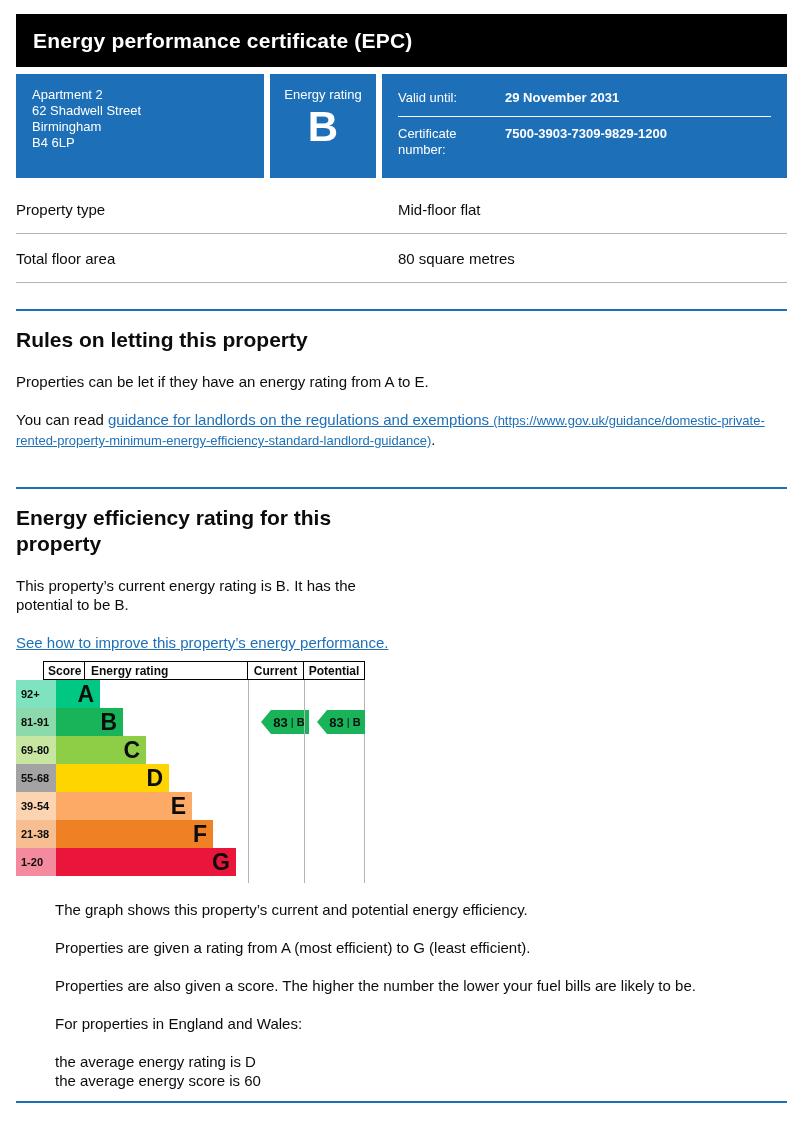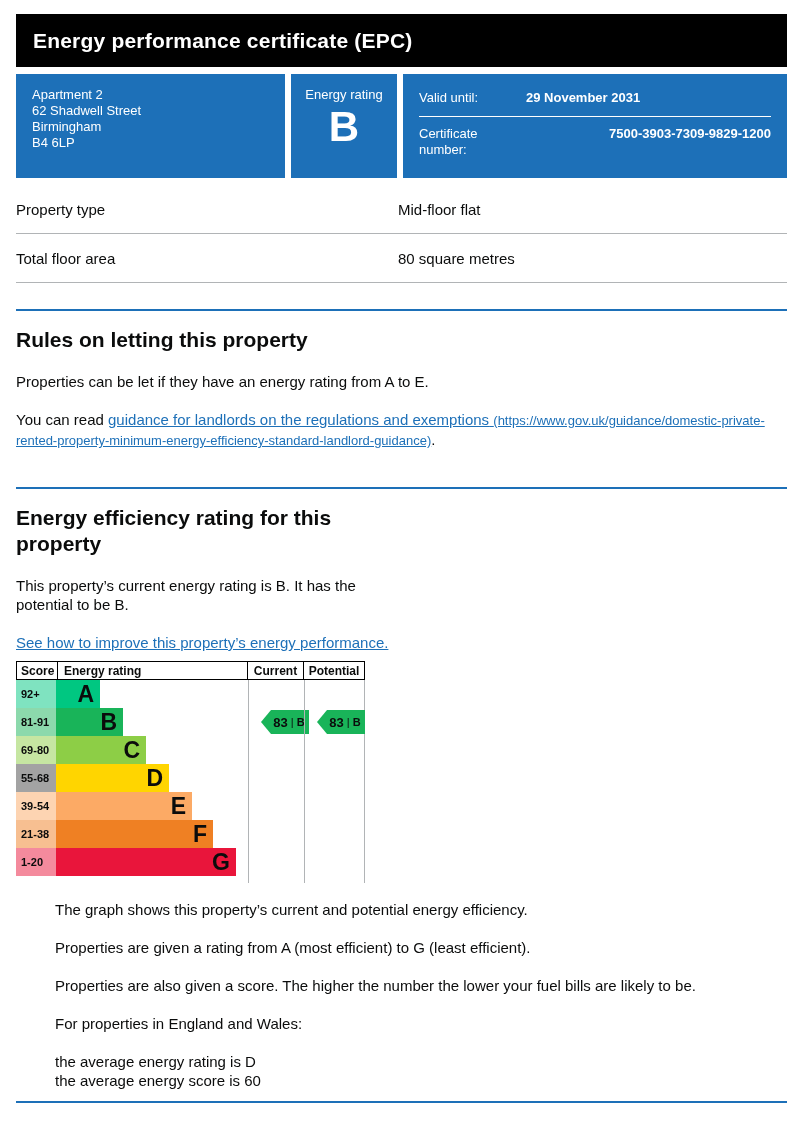--- a/index.html
+++ b/index.html
@@ -25,27 +25,27 @@
     margin: 0;
     color: #ffffff;
     font-size: 21px;
     font-weight: bold;
     letter-spacing: 0.2px;
   }
 
   
   .summary { display: flex; gap: 6px; margin-top: 7px; }
   .bluebox { background: #1d70b8; color: #ffffff; }
-  .box-address { width: 269px; padding: 13px 16px; font-size: 13px; line-height: 16px; }
+  .box-address { width: 248px; padding: 13px 16px; font-size: 13px; line-height: 16px; }
   .box-rating { width: 106px; text-align: center; padding-top: 13px; }
   .box-rating .rating-label { font-size: 13px; }
   .box-rating .rating-letter { font-size: 42px; font-weight: bold; line-height: 46px; margin-top: 2px; }
   .box-validity { flex: 1; padding: 12px 16px 10px 16px; font-size: 13px; }
   .validity-row { display: flex; padding: 4px 0 10px 0; gap: 8px; }
-  .validity-row.second { border-top: 1px solid #ffffff; padding-top: 9px; justify-content: space-between; }
+  .validity-row.second { border-top: 1px solid #ffffff; padding-top: 9px; }
   .validity-label { width: 99px; line-height: 16px; }
   .validity-value { font-weight: bold; line-height: 16px; }
 
   
   .prop-table { margin-top: 7px; }
   .prop-row {
     display: flex;
     padding: 16px 0 15px 0;
     border-bottom: 1px solid #b1b4b6;
   }
@@ -83,20 +83,21 @@
   .chart { width: 349px; margin-top: 9px; font-size: 12px; }
   .chart-header {
     display: flex;
     border-top: 1px solid #000;
     border-bottom: 1px solid #000;
     border-left: 1px solid #000;
     border-right: 1px solid #000;
     height: 19px;
     font-weight: bold;
     align-items: center;
+    margin-left: 27px;
   }
   .ch-score { width: 40px; padding-left: 4px; }
   .ch-band { flex: 1; padding-left: 6px; border-left: 1px solid #000; align-self: stretch; display:flex; align-items:center; }
   .ch-current { width: 56px; border-left: 1px solid #000; align-self: stretch; display:flex; align-items:center; justify-content:center; }
   .ch-potential { width: 61px; border-left: 1px solid #000; align-self: stretch; display:flex; align-items:center; justify-content:center; }
 
   .chart-row { display: flex; height: 28px; }
   .cell-score {
     width: 40px;
     font-weight: bold;

